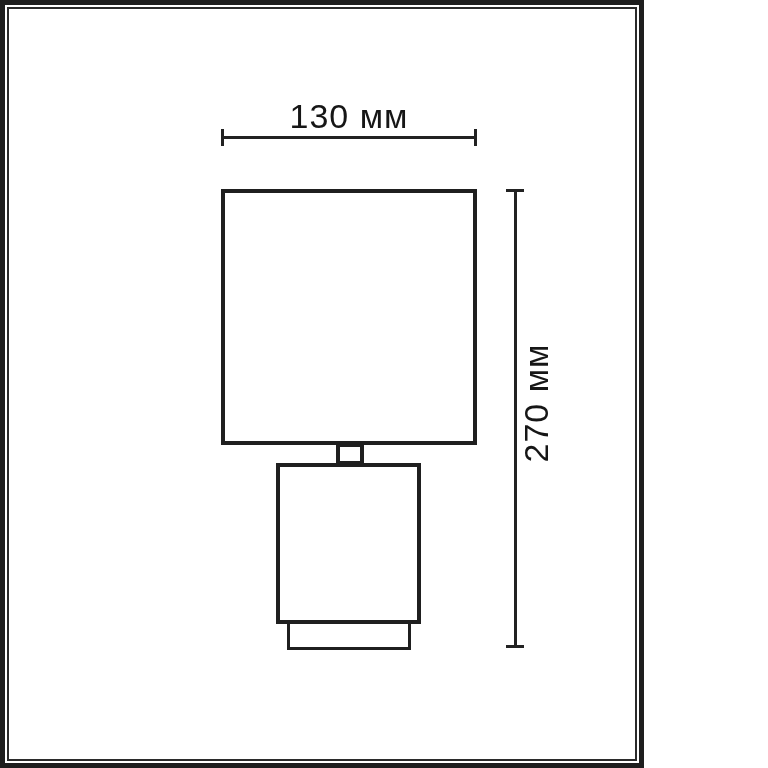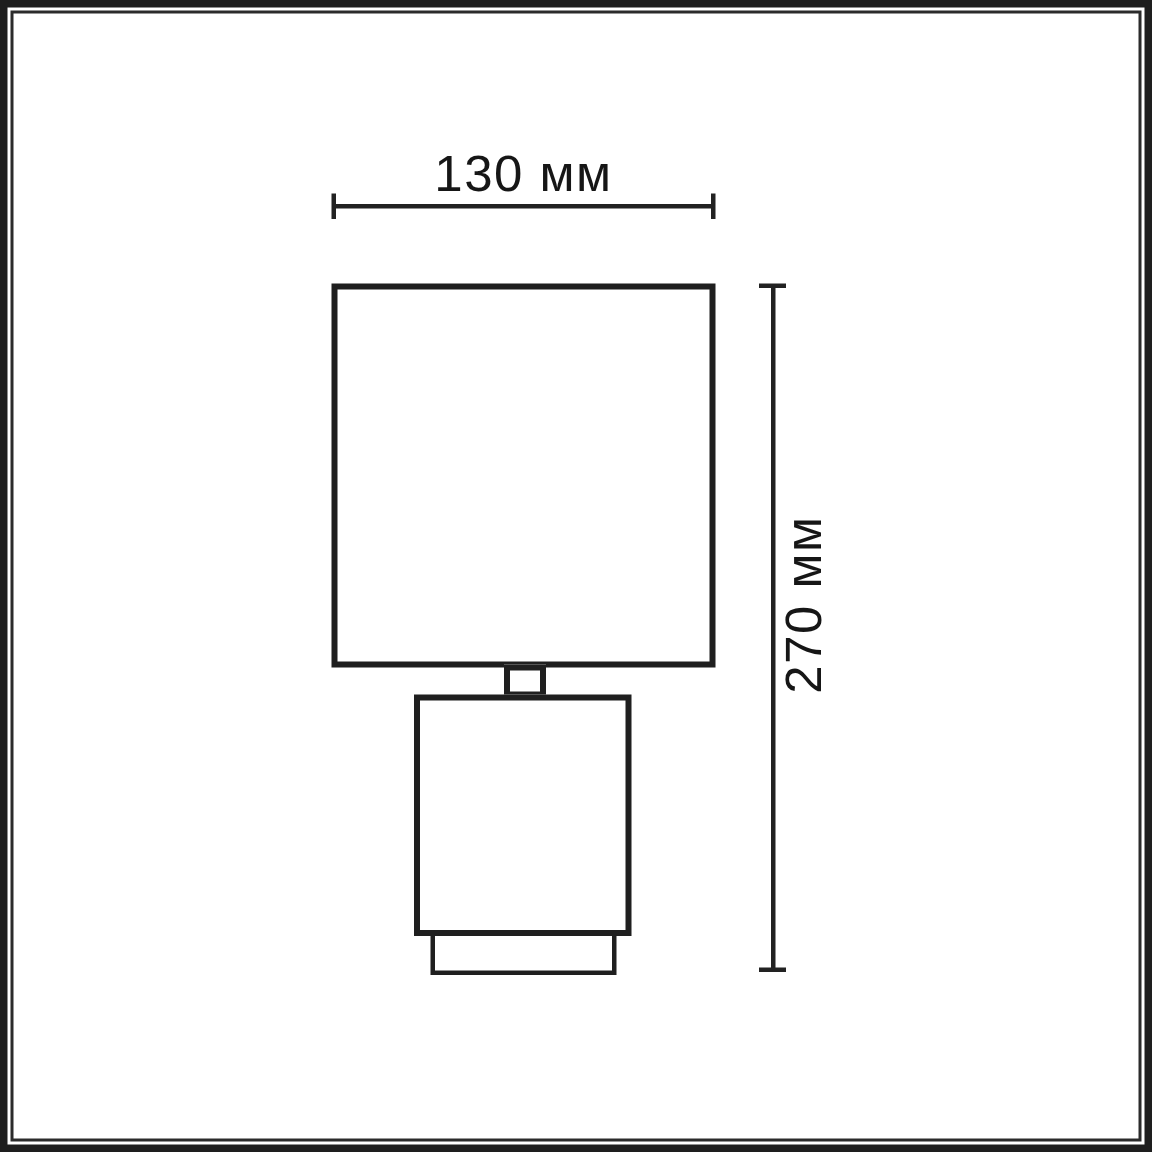--- a/index.html
+++ b/index.html
@@ -3,21 +3,21 @@
 <meta charset="utf-8">
 <style>
   html, body {
     margin: 0;
     padding: 0;
     background: #ffffff;
     font-family: "Liberation Sans", "DejaVu Sans", sans-serif;
   }
   .page {
     position: relative;
-    width: 768px;
+    width: 644px;
     height: 768px;
     background: #ffffff;
     overflow: hidden;
   }
   
   .outer-frame {
     position: absolute;
     inset: 0;
     border: 5px solid #1e1e1e;
     box-sizing: border-box;

